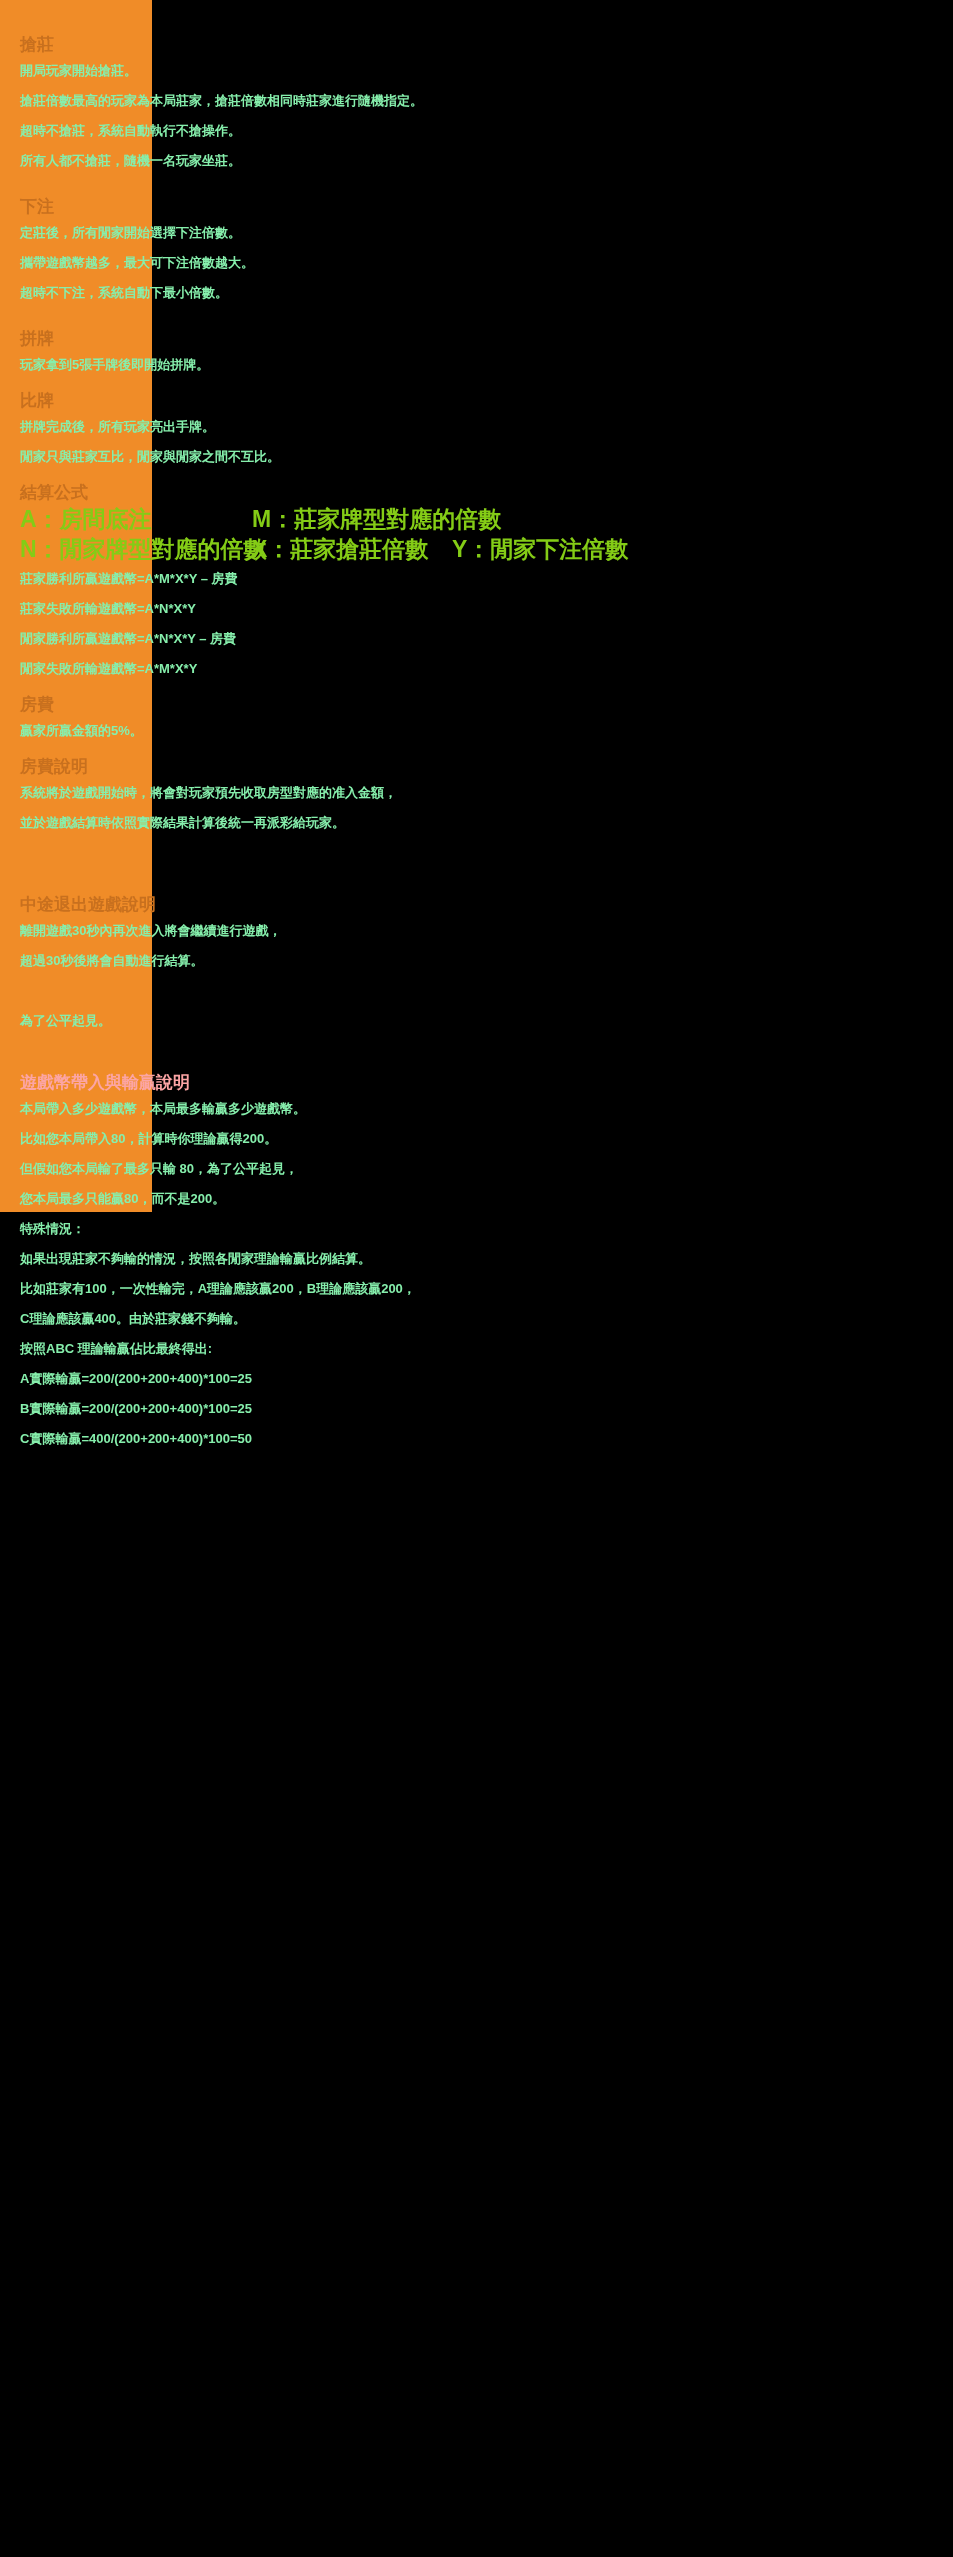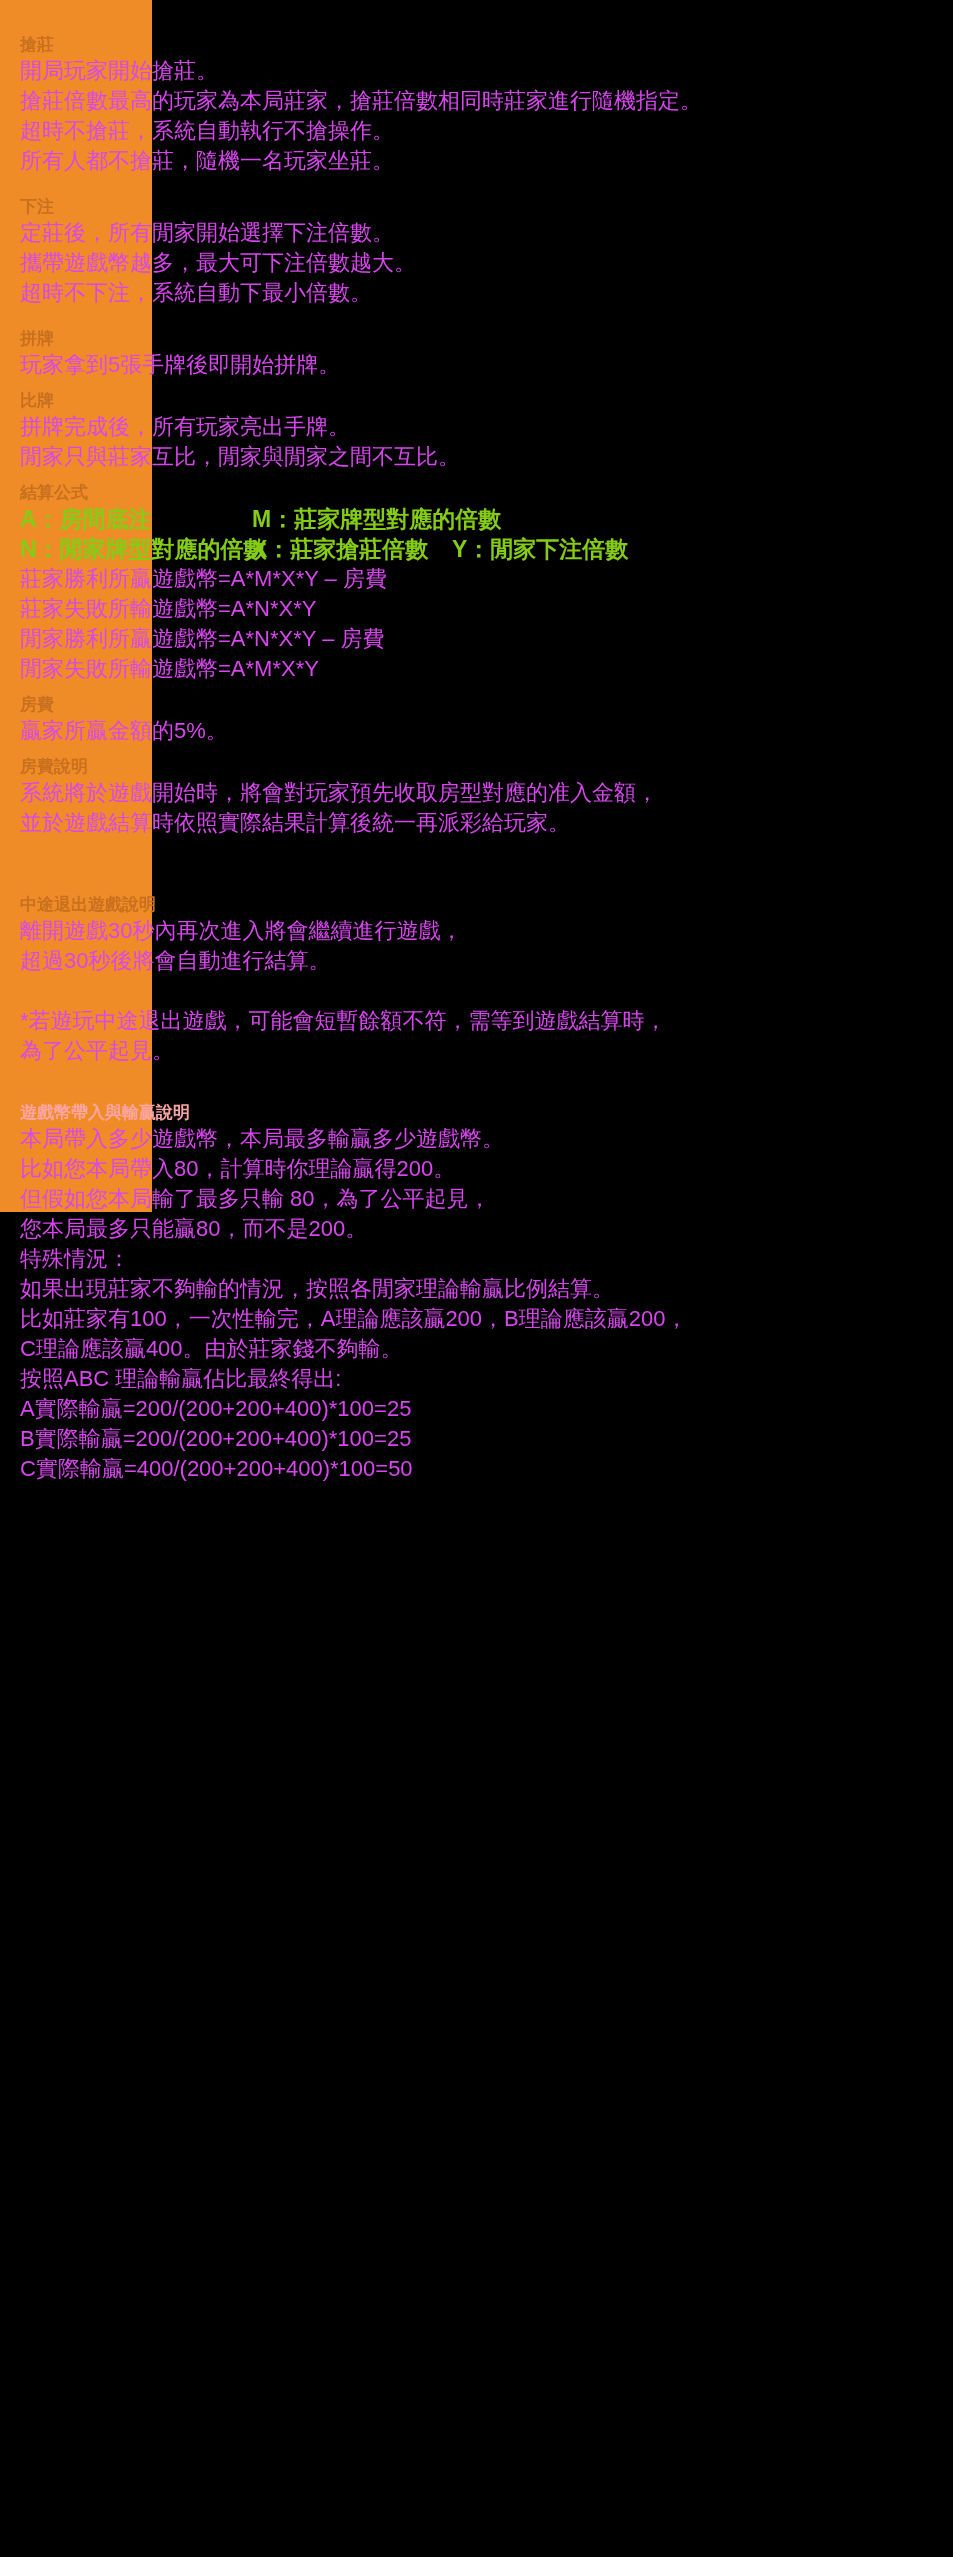--- a/index.html
+++ b/index.html
@@ -40,23 +40,23 @@
     line-height: 22px;
     padding: 0 8px;
     margin: 0;
     white-space: nowrap;
     overflow: hidden;
   }
   .heading.dark {
     color: #fca5a5;
   }
   .line {
-    color: #d946ef;
-    font-size: 22px;
-    font-weight: normal;
+    color: #86efac;
+    font-size: 13px;
+    font-weight: bold;
     line-height: 30px;
     padding: 0 8px;
     margin: 0;
     white-space: nowrap;
     overflow: hidden;
   }
   .gap-s { height: 10px; }
   .gap-m { height: 20px; }
   .gap-l { height: 36px; }
   .gap-xl { height: 56px; }
@@ -151,21 +151,20 @@
     <div class="line">並於遊戲結算時依照實際結果計算後統一再派彩給玩家。</div>
   </div>
 
   <div class="gap-xl"></div>
 
   <div class="sec">
     <div class="heading">中途退出遊戲說明</div>
     <div class="line">離開遊戲30秒內再次進入將會繼續進行遊戲，</div>
     <div class="line">超過30秒後將會自動進行結算。</div>
     <div class="line">&nbsp;</div>
-    <div class="line">*若遊玩中途退出遊戲，可能會短暫餘額不符，需等到遊戲結算時，</div>
     <div class="line">為了公平起見。</div>
   </div>
 
   <div class="gap-l"></div>
 
   <div class="sec">
     <div class="heading dark">遊戲幣帶入與輸贏說明</div>
     <div class="line">本局帶入多少遊戲幣，本局最多輸贏多少遊戲幣。</div>
     <div class="line">比如您本局帶入80，計算時你理論贏得200。</div>
     <div class="line">但假如您本局輸了最多只輸 80，為了公平起見，</div>

